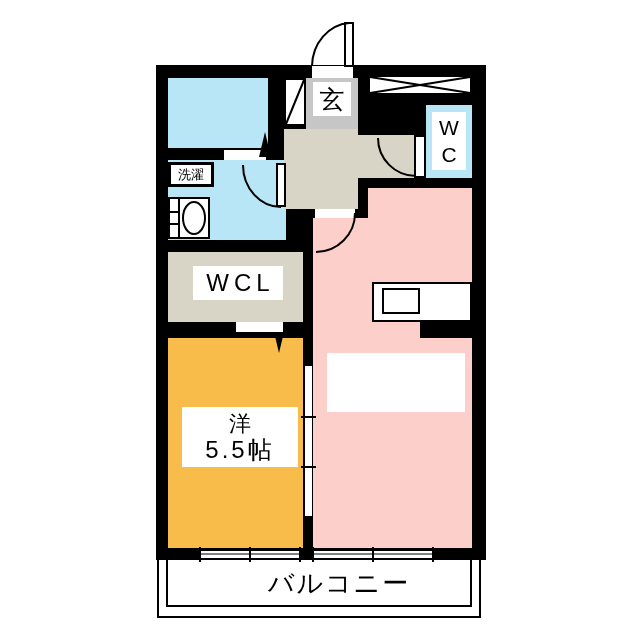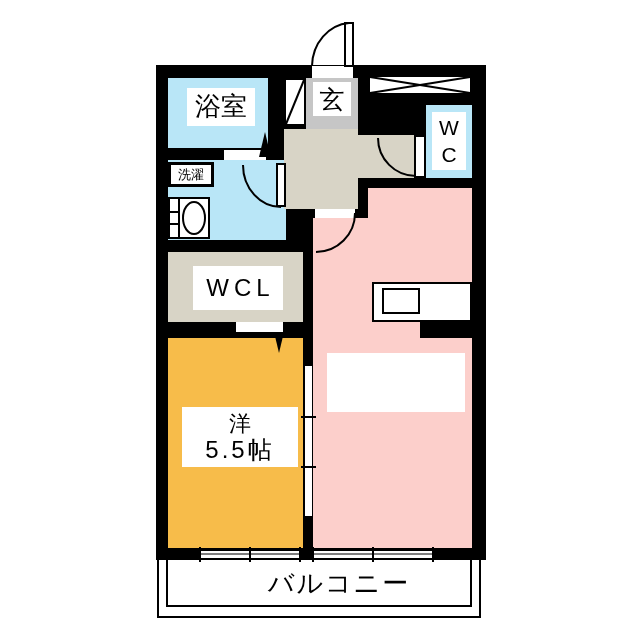--- a/index.html
+++ b/index.html
@@ -93,34 +93,31 @@
   <div class="abs opening" style="left:224px; top:150px; width:42px; height:10px;"></div>
 
   <div class="abs leaf" style="left:276px; top:163px; width:10px; height:44px;"></div>
 
   <div class="abs opening" style="left:315px; top:209px; width:40px; height:9px;"></div>
 
   <div class="abs opening" style="left:236px; top:322px; width:47px; height:10px;"></div>
 
   <div class="abs leaf" style="left:414px; top:135px; width:12px; height:43px;"></div>
 
-  <div class="abs label-box fs-bath" style="left:187px; top:88px; width:68px; height:38px;">
-    <span>浴室</span>
-  </div>
 
   <div class="abs label-box fs-genkan" style="left:313px; top:82px; width:38px; height:34px;">
     <span>玄</span>
   </div>
 
   <div class="abs label-box fs-wc" style="left:432px; top:112px; width:34px; height:58px;">
     <span>W</span>
     <span>C</span>
   </div>
 
-  <div class="abs label-box fs-wcl" style="left:193px; top:266px; width:90px; height:44px;">
+  <div class="abs label-box fs-wcl" style="left:193px; top:266px; width:90px; height:34px;">
     <span>WCL</span>
   </div>
 
   <div class="abs label-box" style="left:182px; top:407px; width:116px; height:60px;">
     <span class="fs-name">洋</span>
     <span class="fs-size">5.5帖</span>
   </div>
 
   <div class="abs label-box" style="left:327px; top:353px; width:138px; height:59px;">
   </div>

